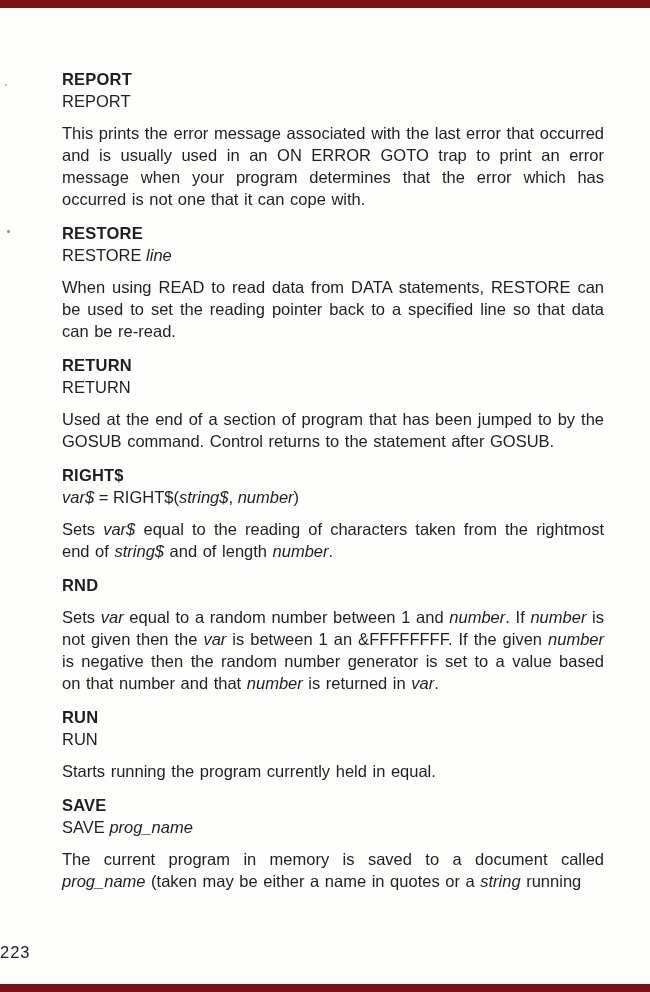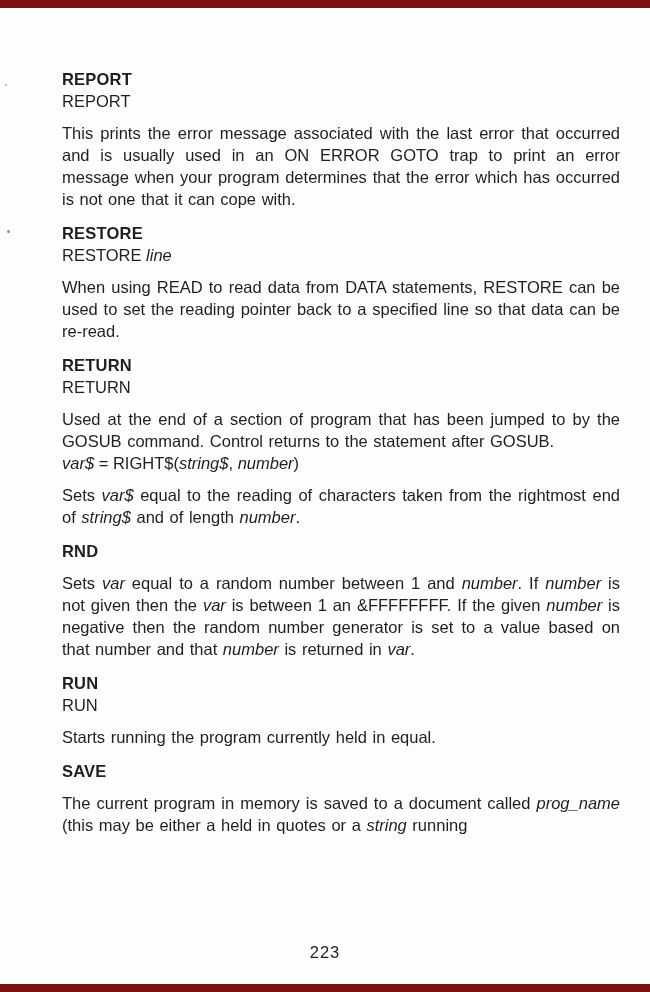--- a/index.html
+++ b/index.html
@@ -38,31 +38,31 @@
     margin: 12px 0 0 0;
   }
   .syntax {
     font-size: 16.5px;
     line-height: 22px;
     margin: 0;
   }
   .body-text {
     font-size: 16.5px;
     line-height: 22px;
-    margin: 10px 0 0 0;
+    margin: 10px 16px 0 0;
     text-align: justify;
     word-spacing: 1px;
   }
   .syntax i, .body-text i { font-style: italic; }
   .page-number {
     position: absolute;
     bottom: 30px;
     left: 0;
     width: 100%;
-    text-align: center;
+    text-align: left;
     font-size: 16.5px;
     letter-spacing: 1px;
   }
   .speck {
     position: absolute;
     border-radius: 50%;
     background: #6f6f6f;
   }
   .speck.s1 { left: 5px; top: 84px; width: 2px; height: 2px; opacity: 0.55; }
   .speck.s2 { left: 7px; top: 230px; width: 3px; height: 3px; opacity: 0.8; }
@@ -89,37 +89,39 @@
     <p class="body-text"><span>When using READ to read data from DATA statements, RESTORE can be used to set the reading pointer back to a specified line so that data can be re-read.</span></p>
   </section>
 
   <section class="entry">
     <h2 class="heading">RETURN</h2>
     <p class="syntax"><span>RETURN</span></p>
     <p class="body-text"><span>Used at the end of a section of program that has been jumped to by the GOSUB command. Control returns to the statement after GOSUB.</span></p>
   </section>
 
   <section class="entry">
+    <h2 class="heading">RIGHT$</h2>
     <p class="syntax"><i>var$</i><span> = RIGHT$(</span><i>string$</i><span>, </span><i>number</i><span>)</span></p>
     <p class="body-text"><span>Sets </span><i>var$</i><span> equal to the reading of characters taken from the rightmost end of </span><i>string$</i><span> and of length </span><i>number</i><span>.</span></p>
   </section>
 
   <section class="entry">
     <h2 class="heading">RND</h2>
     <p class="body-text"><span>Sets </span><i>var</i><span> equal to a random number between 1 and </span><i>number</i><span>. If </span><i>number</i><span> is not given then the </span><i>var</i><span> is between 1 an &amp;FFFFFFFF. If the given </span><i>number</i><span> is negative then the random number generator is set to a value based on that number and that </span><i>number</i><span> is returned in </span><i>var</i><span>.</span></p>
   </section>
 
   <section class="entry">
     <h2 class="heading">RUN</h2>
     <p class="syntax"><span>RUN</span></p>
     <p class="body-text"><span>Starts running the program currently held in equal.</span></p>
   </section>
 
   <section class="entry">
     <h2 class="heading">SAVE</h2>
-    <p class="body-text"><span>The current program in memory is saved to a document called </span><i>prog_name</i><span> (this may be either a held in quotes or a </span><i>string</i><span> running</span></p>
+    <p class="syntax"><span>SAVE </span><i>prog_name</i></p>
+    <p class="body-text"><span>The current program in memory is saved to a document called </span><i>prog_name</i><span> (taken may be either a name in quotes or a </span><i>string</i><span> running</span></p>
   </section>
 </main>
 
   <div class="page-number">223</div>
 
   <div class="edge-bar bottom" style="background: rgb(125, 18, 21);"></div>
 </div>
 
 </body></html>

